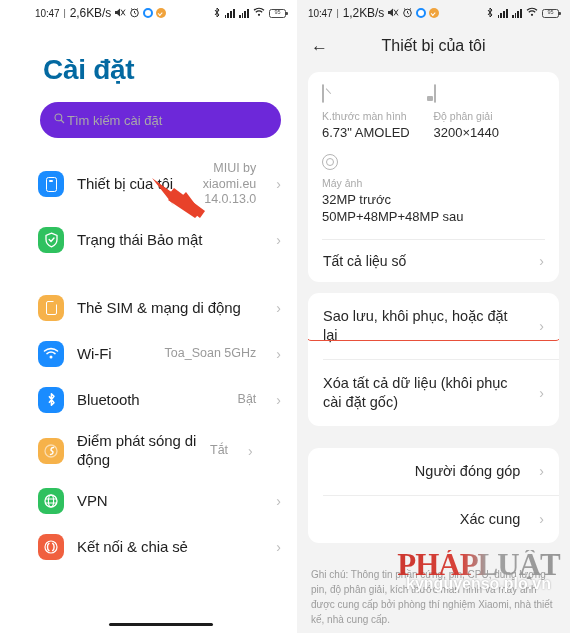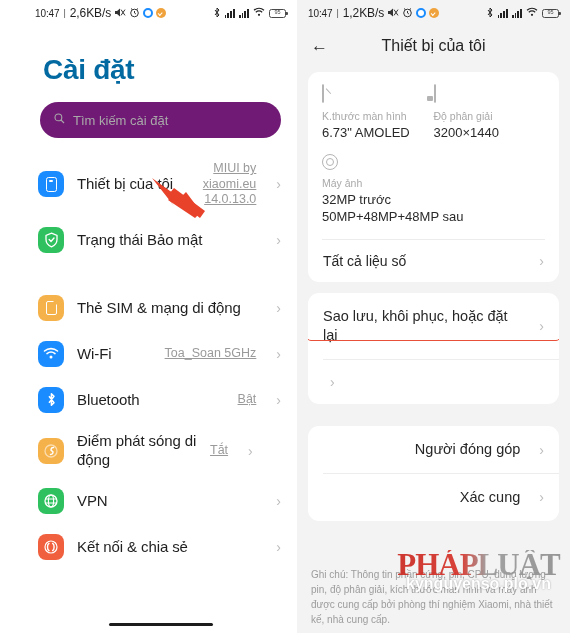--- a/index.html
+++ b/index.html
@@ -53,22 +53,22 @@
     width: 1.6px; height: 3.6px; background: #4a4a4a; border-radius: 0 1px 1px 0;
   }
   .batt span { font-size: 5.5px; color: #4a4a4a; line-height: 1; }
 
   
   .page-title {
     font-size: 28px; color: #0369a1; font-weight: 700;
     padding: 28px 19px 0 19px; letter-spacing: -0.3px;
   }
   .searchbar {
-    margin: 16px 16px 6px 16px; height: 36px; background: #701a75;
-    border-radius: 18px; display: flex; align-items: center; padding: 0 14px; gap: 8px;
+    margin: 16px 16px 6px 16px; height: 36px; background: #6d28d9;
+    border-radius: 18px; display: flex; align-items: center; padding: 0 14px; gap: 2px;
   }
   .search-glyph { font-size: 12px; color: #a8a8a8; }
   .search-ph { font-size: 13px; color: #a9a9a9; }
 
   .list { padding: 0 0 0 0; }
   .group { margin-top: 14px; }
   .row {
     display: flex; align-items: center; padding: 9px 16px 9px 14px;
     min-height: 46px; gap: 13px;
   }
@@ -82,21 +82,20 @@
   .ic-orange { background: #f6b24a; }
   .ic-red { background: #f0603f; }
   .row-label {
     flex: 1; font-size: 15px; color: #1f1f1f; line-height: 1.25;
     letter-spacing: -0.1px;
   }
   .row-label.two { max-width: 120px; }
   .row-value {
     font-size: 12.5px; color: #9a9a9a; text-align: right; line-height: 1.25;
     white-space: pre-line;
-    text-decoration: underline;
   }
   .chev { font-size: 14px; color: #bdbdbd; margin-left: 7px; font-weight: 300; }
 
   
   .g-phone {
     width: 11px; height: 15px; border: 1.6px solid #fff; border-radius: 2.5px;
     position: relative;
   }
   .g-phone::after {
     content: ""; position: absolute; left: 2.2px; top: 2px;
@@ -460,20 +459,21 @@
       </div>
     </div>
 
     <div class="panel" style="position:relative;">
       <div class="panel-row">
         <span class="lbl">Sao lưu, khôi phục, hoặc đặt lại</span>
         <span class="chev">›</span>
       </div>
       <div class="sep"></div>
       <div class="panel-row">
+        <span class="lbl">Xóa tất cả dữ liệu (khôi phục cài đặt gốc)</span>
         <span class="chev">›</span>
       </div>
       <div class="hl-box" style="left:-2px; top:-2px; right:-2px; height:50px;"></div>
     </div>
 
     <div class="panel" style="margin-top:22px;text-align:right;">
       <div class="panel-row">
         <span class="lbl">Người đóng góp</span>
         <span class="chev">›</span>
       </div>

